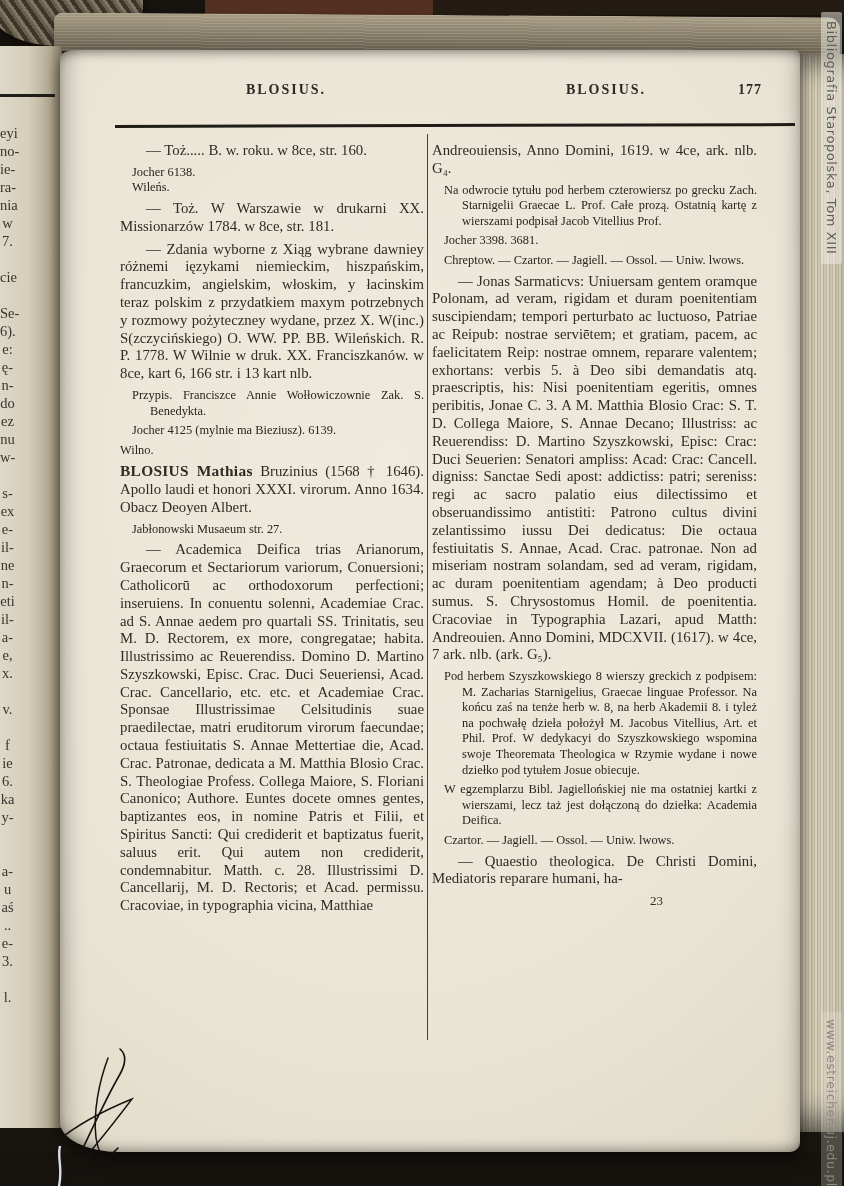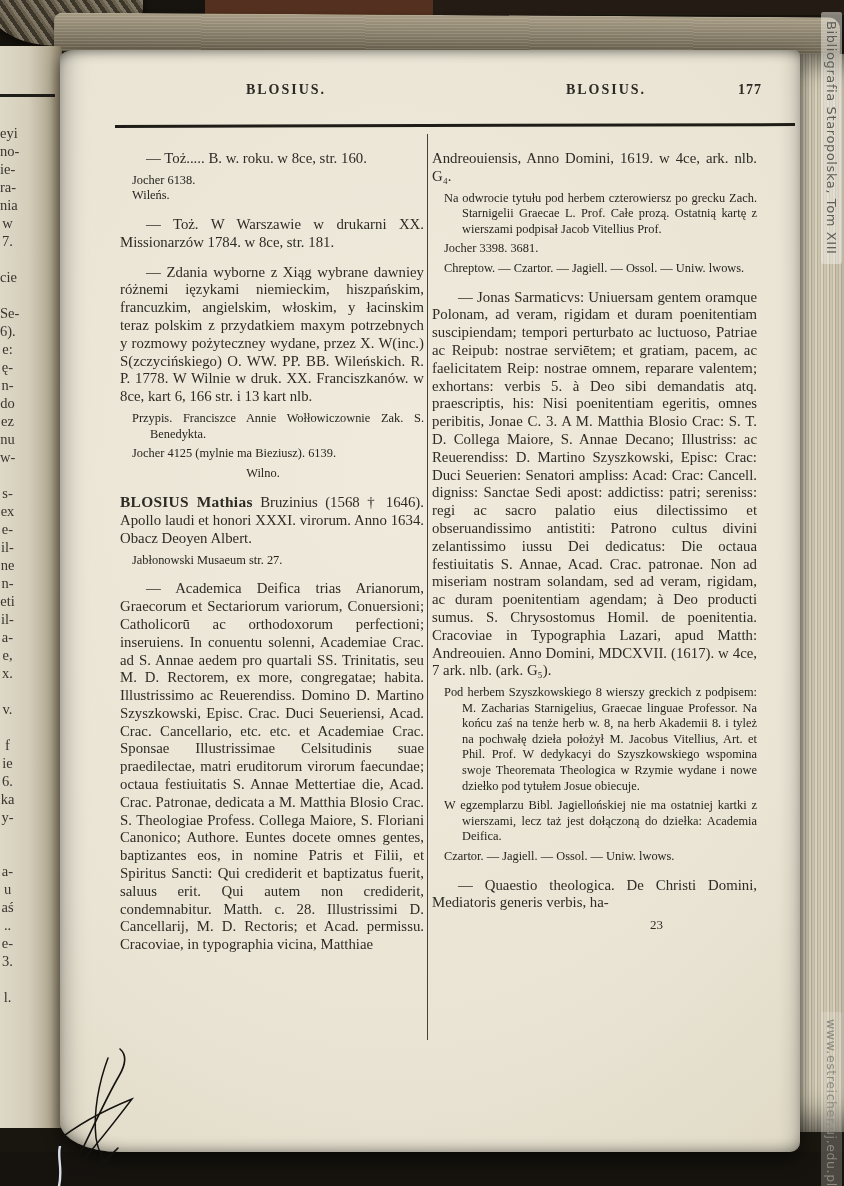--- a/index.html
+++ b/index.html
@@ -60,26 +60,26 @@
   .running-head{position:absolute;top:32px;left:16px;width:740px;height:20px;
     font-size:14px;font-weight:bold;letter-spacing:2px;color:#2c2a25;}
   .rh-left{position:absolute;left:148px;width:124px;text-align:center;}
   .rh-right{position:absolute;left:468px;width:124px;text-align:center;}
   .rh-num{position:absolute;left:648px;width:52px;text-align:center;letter-spacing:1px;}
   .head-rule{position:absolute;left:55px;top:74px;width:680px;height:3px;background:#1e1c17;transform:rotate(-.15deg);}
   .column-divider{position:absolute;left:367px;top:84px;width:1px;height:906px;background:#45423a;}
   .col{position:absolute;top:88px;text-align:justify;}
   .col-left{left:60px;width:304px;}
   .col-right{left:372px;width:325px;}
-  .entry{margin:12px 0 5px 0;text-indent:26px;font-size:14.8px;line-height:17.8px;}
+  .entry{margin:4px 0 5px 0;text-indent:26px;font-size:14.8px;line-height:17.8px;}
   .entry.cont{text-indent:0;}
   .lead-bold{font-weight:bold;font-size:15.4px;letter-spacing:.3px;}
   .note{margin:0 0 4px 12px;padding-left:18px;text-indent:-18px;font-size:12.4px;line-height:15.6px;color:#27251f;}
   .ref-line{display:flex;justify-content:space-between;margin:0 0 4px 12px;padding-right:22px;font-size:12.4px;line-height:15.6px;color:#27251f;flex-direction:column;}
-  .right-tag{text-align:center;margin:0 18px 0 0;font-size:12.4px;line-height:15.6px;color:#27251f;}
+  .right-tag{text-align:left;margin:0 18px 0 0;font-size:12.4px;line-height:15.6px;color:#27251f;}
   .sig-number{margin-top:2px;padding-left:218px;font-size:13px;text-align:left;text-indent:0;}
   
   .watermark{position:absolute;right:2px;writing-mode:vertical-rl;z-index:6;
     font-family:"DejaVu Sans","Liberation Sans",sans-serif;letter-spacing:.6px;border-radius:2px;}
   .watermark.top{top:12px;font-size:13px;color:#5e5c57;background:rgba(240,237,229,.5);padding:9px 3px;}
   .watermark.bottom{top:1012px;font-size:12.5px;color:#8d8a80;background:rgba(240,237,229,.25);padding:7px 3px;}
   
   .ink-signature{position:absolute;left:50px;top:1046px;z-index:5;}
 </style>
 </head>
@@ -178,21 +178,21 @@
 
   <div class="col col-right">
     <p class="entry cont">Andreouiensis, Anno Domini, 1619. w 4ce, ark. nlb. G₄.</p>
     <p class="note">Na odwrocie tytułu pod herbem czterowiersz po grecku Zach. Starnigelii Graecae L. Prof. Całe prozą. Ostatnią kartę z wierszami podpisał Jacob Vitellius Prof.</p>
     <p class="note">Jocher 3398. 3681.</p>
     <p class="note">Chreptow. — Czartor. — Jagiell. — Ossol. — Uniw. lwows.</p>
     <p class="entry">— Jonas Sarmaticvs: Uniuersam gentem oramque Polonam, ad veram, rigidam et duram poenitentiam suscipiendam; tempori perturbato ac luctuoso, Patriae ac Reipub: nostrae serviētem; et gratiam, pacem, ac faelicitatem Reip: nostrae omnem, reparare valentem; exhortans: verbis 5. à Deo sibi demandatis atq. praescriptis, his: Nisi poenitentiam egeritis, omnes peribitis, Jonae C. 3. A M. Matthia Blosio Crac: S. T. D. Collega Maiore, S. Annae Decano; Illustriss: ac Reuerendiss: D. Martino Szyszkowski, Episc: Crac: Duci Seuerien: Senatori ampliss: Acad: Crac: Cancell. digniss: Sanctae Sedi apost: addictiss: patri; sereniss: regi ac sacro palatio eius dilectissimo et obseruandissimo antistiti: Patrono cultus divini zelantissimo iussu Dei dedicatus: Die octaua festiuitatis S. Annae, Acad. Crac. patronae. Non ad miseriam nostram solandam, sed ad veram, rigidam, ac duram poenitentiam agendam; à Deo producti sumus. S. Chrysostomus Homil. de poenitentia. Cracoviae in Typographia Lazari, apud Matth: Andreouien. Anno Domini, MDCXVII. (1617). w 4ce, 7 ark. nlb. (ark. G₅).</p>
     <p class="note">Pod herbem Szyszkowskiego 8 wierszy greckich z podpisem: M. Zacharias Starnigelius, Graecae linguae Professor. Na końcu zaś na tenże herb w. 8, na herb Akademii 8. i tyleż na pochwałę dzieła położył M. Jacobus Vitellius, Art. et Phil. Prof. W dedykacyi do Szyszkowskiego wspomina swoje Theoremata Theologica w Rzymie wydane i nowe dziełko pod tytułem Josue obiecuje.</p>
     <p class="note">W egzemplarzu Bibl. Jagiellońskiej nie ma ostatniej kartki z wierszami, lecz taż jest dołączoną do dziełka: Academia Deifica.</p>
     <p class="note">Czartor. — Jagiell. — Ossol. — Uniw. lwows.</p>
-    <p class="entry">— Quaestio theologica. De Christi Domini, Mediatoris generis verbis, ha-</p>
+    <p class="entry">— Quaestio theologica. De Christi Domini, Mediatoris reparare humani, ha-</p>
     <div class="sig-number">23</div>
   </div>
 </div>
 
 <div class="ink-signature">
   <svg width="130" height="142" viewBox="0 0 130 142">
     <g fill="none" stroke="#14120f" stroke-linecap="round">
       <path stroke-width="1.6" d="M70,3 C77,9 76,18 69,30 C55,54 42,84 30,108 C24,120 21,130 28,130 C37,129 54,117 68,102"></path>
       <path stroke-width="1.5" d="M58,12 C49,36 43,66 46,92 C48,105 53,115 61,122"></path>
       <path stroke-width="1.4" d="M6,96 C28,78 55,64 82,53 C60,82 36,112 12,138"></path>

